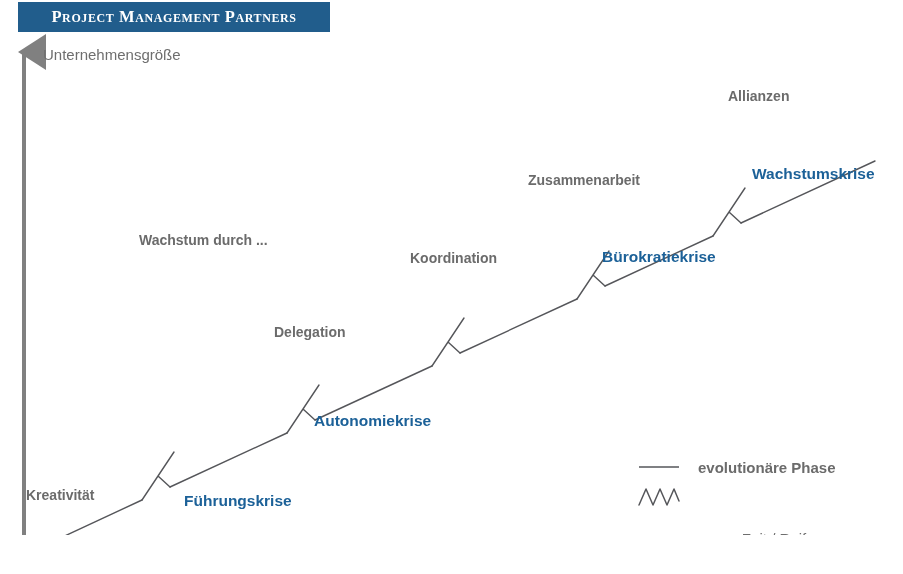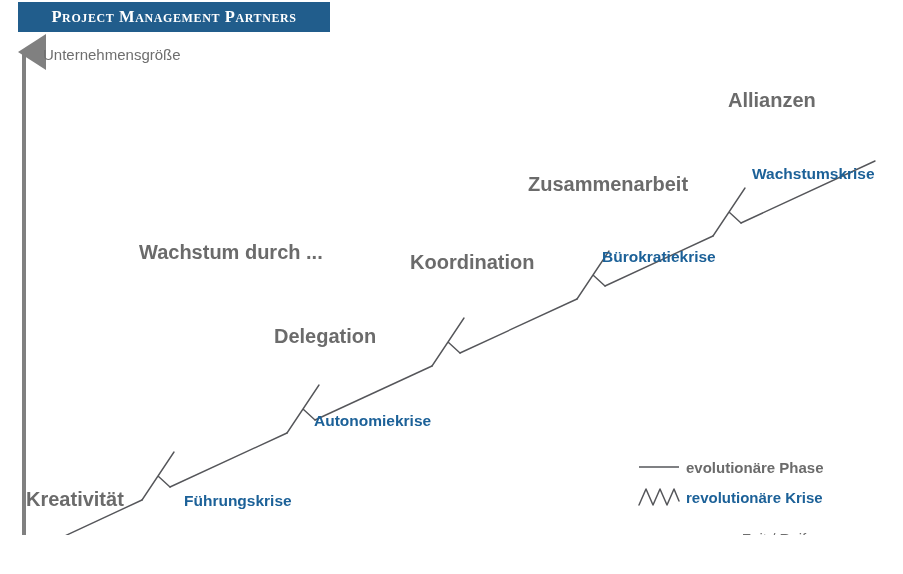--- a/index.html
+++ b/index.html
@@ -55,35 +55,36 @@
     white-space: nowrap;
     line-height: 1.25;
   }
   .axis-label {
     color: #6E6E6E;
     font-size: 15px;
     font-weight: normal;
   }
   .phase-label {
     color: #6B6B6B;
-    font-size: 20px;
+    font-size: 14px;
     font-weight: bold;
   }
   .phase-label.two-line {
     white-space: normal;
     text-align: center;
     line-height: 1.3;
   }
   .crisis-label {
     color: #1C6198;
     font-size: 15.5px;
     font-weight: bold;
   }
   .legend-label {
     font-size: 15px;
+    margin-left: 12px;
   }
   .legend-label.evo {
     color: #6B6B6B;
     font-weight: bold;
   }
   .legend-label.rev {
     color: #1C6198;
     font-weight: bold;
   }
 </style>
@@ -128,21 +129,21 @@
       <path d="M713,236 L737,200 L721,224 L745,188 L729,212 L741,223"></path>
     </g>
 
     <line x1="639" y1="467" x2="679" y2="467" stroke="#55565A" stroke-width="1.6"></line>
     <path d="M639,505 L646,489 L653,505 L660,489 L667,505 L674,489 L679,501" stroke="#55565A" stroke-width="1.5" fill="none" stroke-linecap="round" stroke-linejoin="round"></path>
   </svg>
 
   <div class="lbl axis-label" style="left:43px; top:46px;">Unternehmensgröße</div>
   <div class="lbl axis-label" style="left:742px; top:530px;">Zeit / Reife</div>
 
-  <div class="lbl phase-label" style="left:139px; top:240px;">Wachstum durch ...</div>
+  <div class="lbl phase-label" style="left:139px; top:232px;">Wachstum durch ...</div>
 
   <div class="lbl phase-label" style="left:26px; top:487px;">Kreativität</div>
 
 
   <div class="lbl phase-label" style="left:274px; top:324px;">Delegation</div>
 
   <div class="lbl phase-label" style="left:410px; top:250px;">Koordination</div>
 
   <div class="lbl phase-label" style="left:528px; top:172px;">Zusammenarbeit</div>
 
@@ -151,15 +152,14 @@
   <div class="lbl crisis-label" style="left:184px; top:491px;">Führungskrise</div>
 
   <div class="lbl crisis-label" style="left:314px; top:411px;">Autonomiekrise</div>
 
 
   <div class="lbl crisis-label" style="left:602px; top:247px;">Bürokratiekrise</div>
 
   <div class="lbl crisis-label" style="left:752px; top:164px;">Wachstumskrise</div>
 
   <div class="lbl legend-label evo" style="left:686px; top:459px;">evolutionäre Phase</div>
-  <div class="lbl legend-label rev" style="left:686px; top:489px;">revolutionäre Krise</div>
 
 </div>
 
 </body></html>

